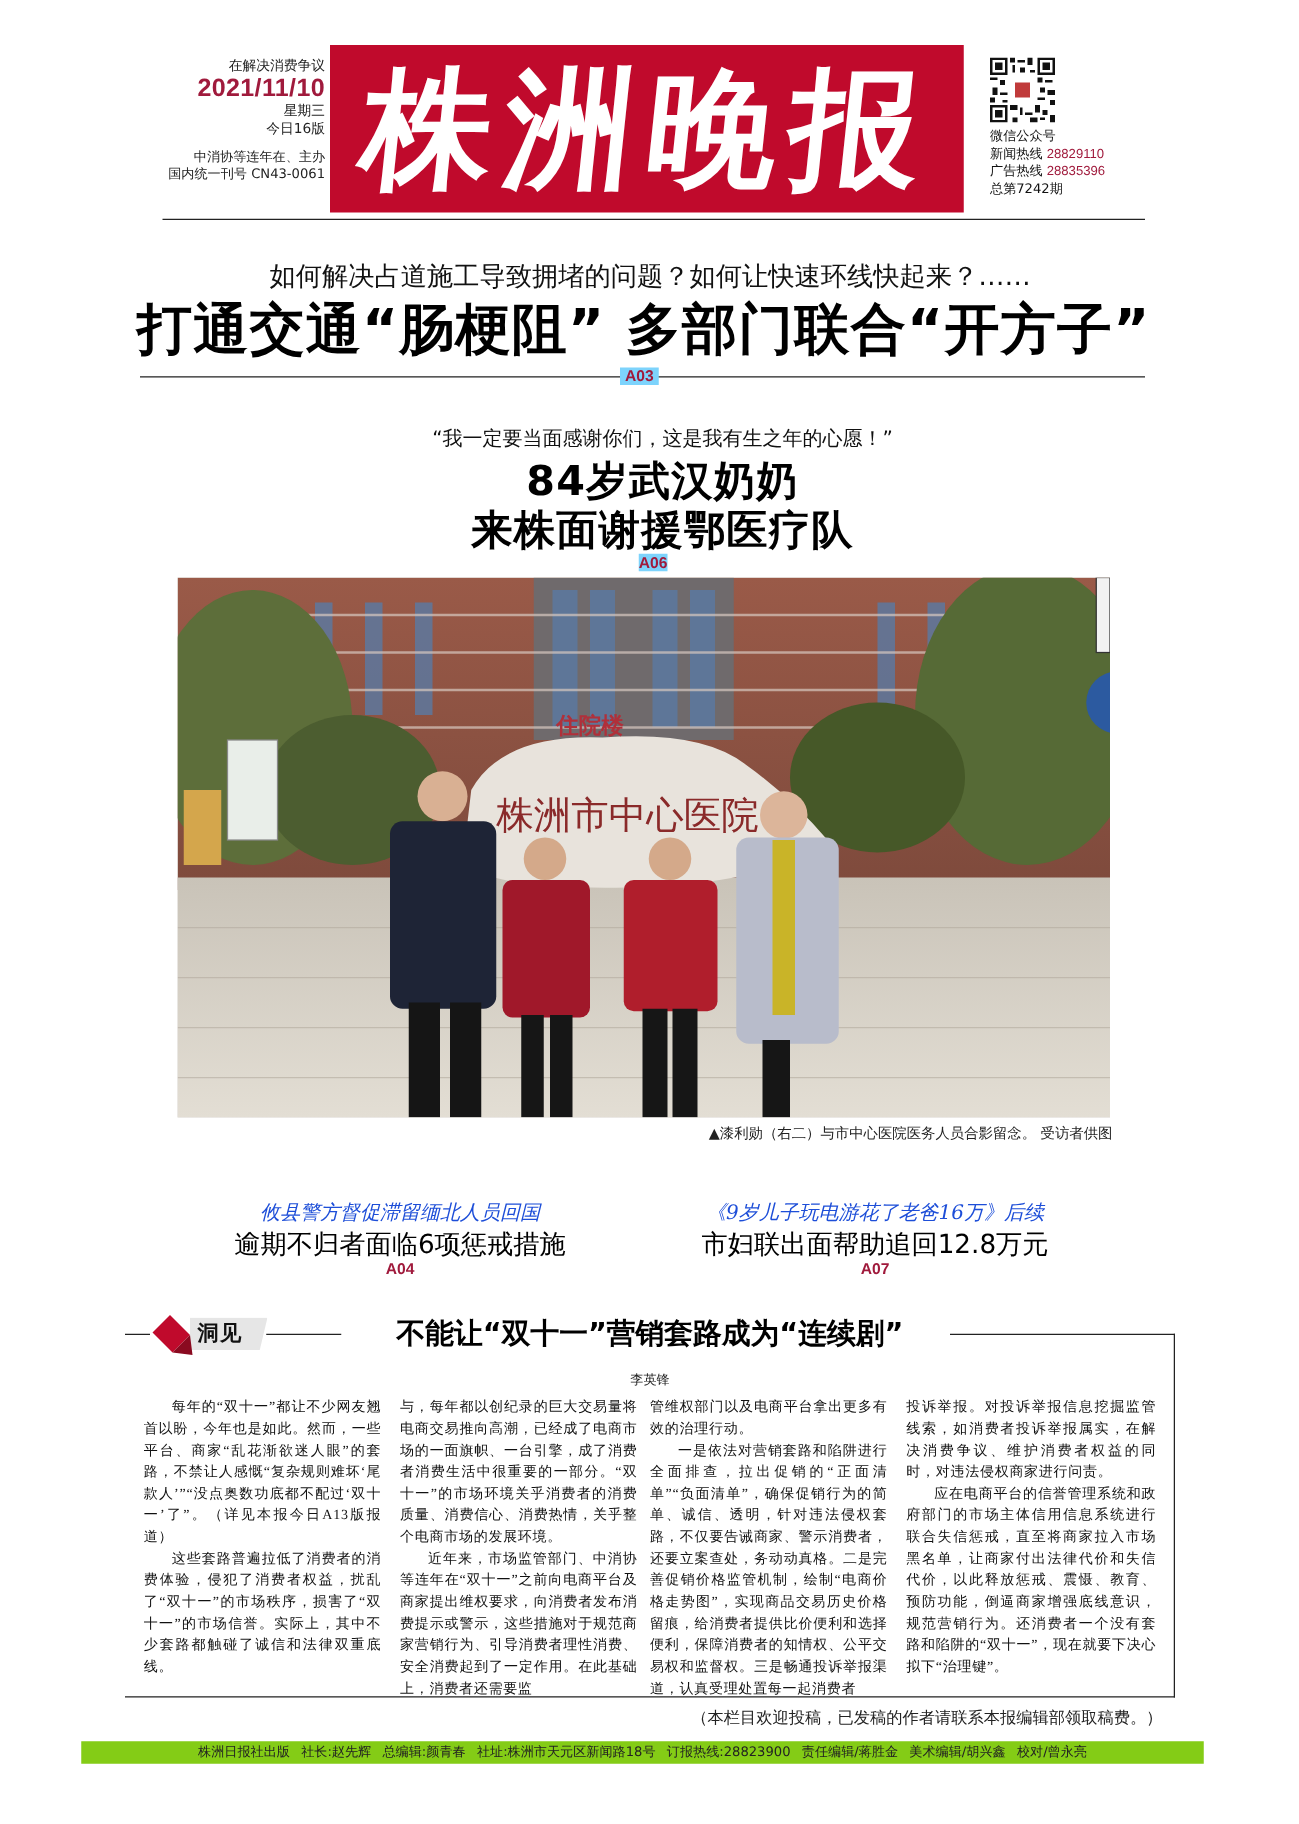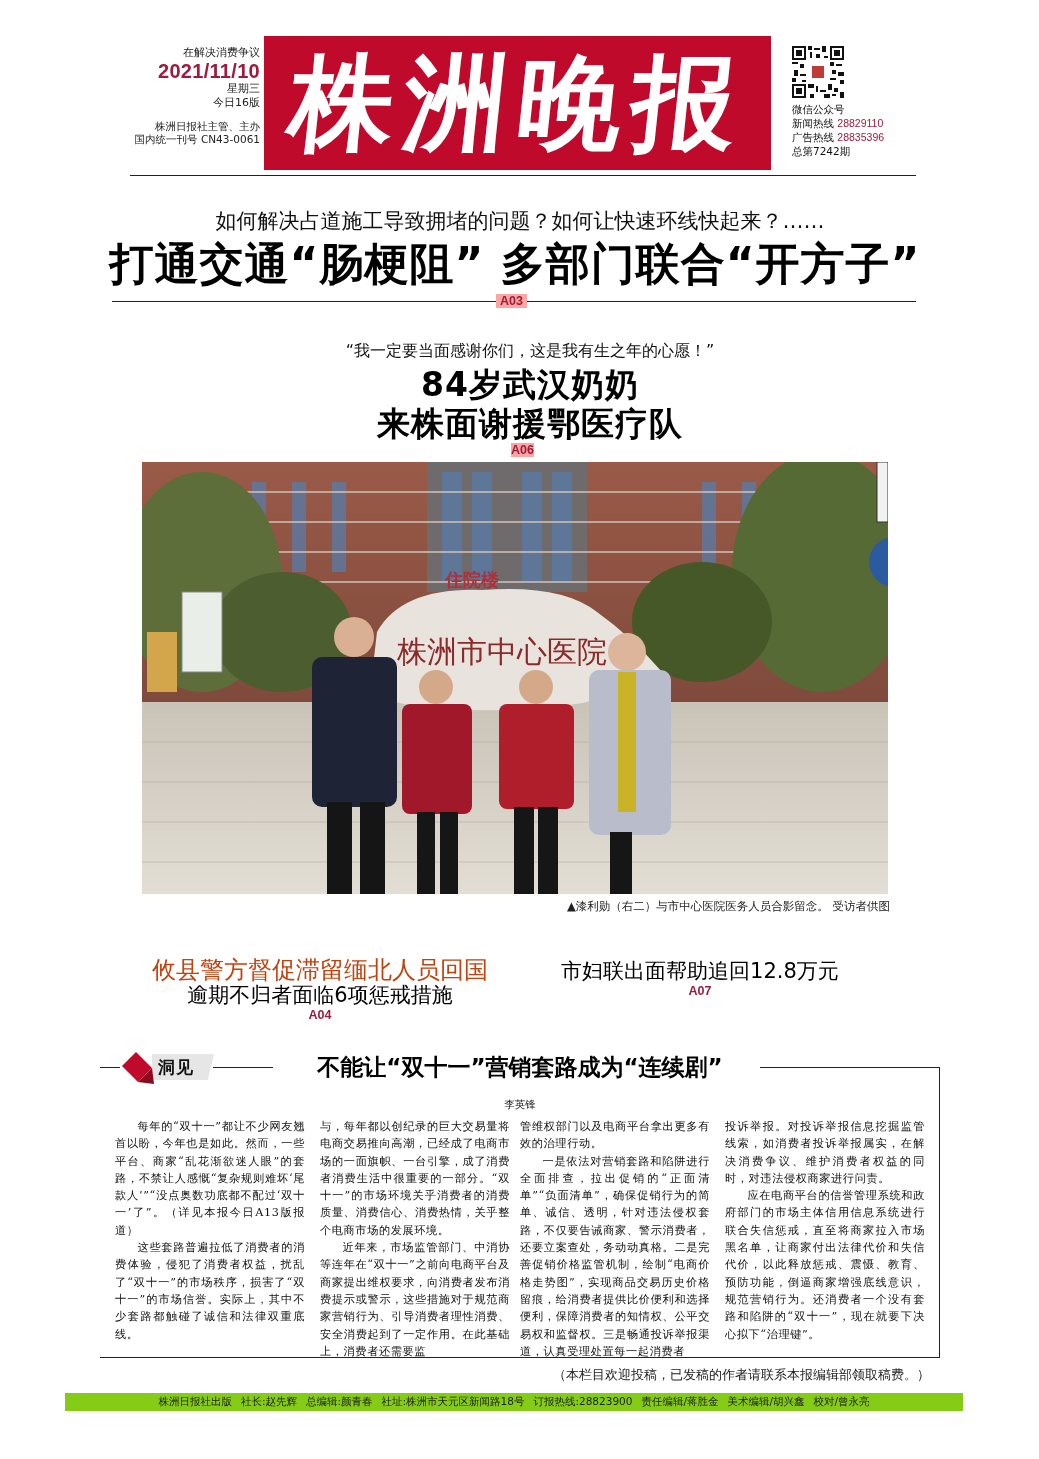--- a/index.html
+++ b/index.html
@@ -23,73 +23,73 @@
   .qr svg { display: block; }
   .wechat { font-size: 10.5px; line-height: 14px; margin-top: 4px; }
   .hotline { font-size: 10.5px; line-height: 14px; white-space: nowrap; }
   .hotline .num { color: #a01a3c; font-family: "Liberation Sans", sans-serif; }
   .issue { font-size: 10.5px; line-height: 14px; }
 
   
   .kicker1 { position: absolute; left: 110px; top: 207px; width: 820px; text-align: center; font-size: 21px; line-height: 28px; color: #111; }
   .headline1 { position: absolute; left: 100px; top: 236px; width: 830px; text-align: center; font-size: 44px; font-weight: 900; line-height: 56px; letter-spacing: 1px; color: #000; }
   .rule-ref { position: absolute; left: 112px; top: 301px; width: 804px; height: 1px; background: #222; }
-  .ref { position: absolute; font-family: "Liberation Sans", sans-serif; font-size: 12.5px; font-weight: bold; color: #a01a3c; background: #fca5a5; padding: 0 4px; line-height: 14px; }
+  .ref { position: absolute; font-family: "Liberation Sans", sans-serif; font-size: 12.5px; font-weight: bold; color: #a01a3c; background: #7dd3fc; padding: 0 4px; line-height: 14px; }
 
   
   .quote2 { position: absolute; left: 300px; top: 340px; width: 460px; text-align: center; font-size: 16px; line-height: 22px; }
   .headline2a, .headline2b { position: absolute; left: 300px; width: 460px; text-align: center; font-size: 33px; font-weight: 900; line-height: 40px; color: #000; letter-spacing: 1px; }
   .headline2a { top: 365px; }
   .headline2b { top: 404px; }
 
   
   .photo { position: absolute; left: 142px; top: 462px; width: 746px; height: 432px; overflow: hidden; background: #d9d6cf; }
   .caption { position: absolute; left: 555px; top: 899px; width: 335px; text-align: right; font-size: 11.5px; line-height: 14px; color: #222; white-space: nowrap; }
 
   
   .teaser { position: absolute; text-align: center; }
-  .teaser .kick { font-family: "DejaVu Serif", serif; font-size: 24px; line-height: 24px; color: #c2410c; }
+  .teaser .kick { font-family: "DejaVu Serif", serif; font-size: 16px; line-height: 24px; color: #1d4ed8; font-style: italic; }
   .teaser .head { font-size: 21px; line-height: 26px; color: #000; }
   .teaser .tref { font-family: "Liberation Sans", sans-serif; font-size: 12.5px; font-weight: bold; color: #a01a3c; line-height: 14px; }
   .teaser-left { left: 150px; top: 958px; width: 340px; }
   .teaser-right { left: 495px; top: 958px; width: 410px; }
 
   
   .column-box { position: absolute; left: 100px; top: 1067px; width: 840px; height: 291px; border-right: 1px solid #222; border-bottom: 1px solid #222; }
   .col-rule-left { position: absolute; left: 100px; top: 1067px; width: 20px; height: 1px; background: #222; }
   .col-rule-mid { position: absolute; left: 213px; top: 1067px; width: 60px; height: 1px; background: #222; }
   .col-rule-right { position: absolute; left: 760px; top: 1067px; width: 180px; height: 1px; background: #222; }
   .col-badge { position: absolute; left: 118px; top: 1052px; width: 96px; height: 30px; }
   .col-badge .tag { position: absolute; left: 34px; top: 2px; width: 62px; height: 26px; background: #e6e6e6; clip-path: polygon(0 0, 100% 0, 90% 100%, 0 100%); }
   .col-badge .tag-text { position: absolute; left: 40px; top: 3px; font-family: "DejaVu Serif", serif; font-weight: bold; font-size: 17px; line-height: 24px; color: #111; letter-spacing: 1px; }
   .col-badge svg { position: absolute; left: 0; top: 0; }
   .col-title { position: absolute; left: 280px; top: 1050px; width: 480px; text-align: center; font-size: 23px; font-weight: 900; line-height: 34px; color: #000; }
   .col-author { position: absolute; left: 440px; top: 1097px; width: 160px; text-align: center; font-size: 10.5px; line-height: 14px; color: #222; }
 
   .col-body { position: absolute; top: 1118px; font-family: "DejaVu Serif", serif; font-size: 11.2px; line-height: 17.3px; color: #111; text-align: justify; letter-spacing: 0.6px; }
-  .col-body p { text-indent: 2em; }
+  .col-body p { text-indent: 2em; font-family: Liberation Serif, serif; }
   .col-body p.cont { text-indent: 0; }
   .cb1 { left: 115px; width: 190px; }
   .cb2 { left: 320px; width: 190px; }
   .cb3 { left: 520px; width: 190px; }
   .cb4 { left: 725px; width: 200px; }
 
   .submission-note { position: absolute; left: 500px; top: 1366px; width: 430px; text-align: right; font-size: 13px; line-height: 18px; color: #222; }
 
   .footer-bar { position: absolute; left: 65px; top: 1393px; width: 898px; height: 18px; background: #84cc16; display: flex; align-items: center; justify-content: center; gap: 9px; font-size: 10.5px; color: #222; white-space: nowrap; }
 </style>
 </head>
 <body>
 
 <div class="masthead-left">
   <div class="lunar">在解决消费争议</div>
   <div class="date">2021/11/10</div>
   <div class="weekday">星期三</div>
   <div class="pages">今日16版</div>
-  <div class="sponsor">株洲日报社主管、主办</div>
+  <div class="sponsor">中消协等连年在、主办</div>
   <div class="issn">国内统一刊号 CN43-0061</div>
 </div>
 
 <div class="logo-box">
   <span class="logo-text">株洲晚报</span>
 </div>
 <div class="masthead-rule"></div>
 
 <div class="masthead-right">
   <div class="qr">
@@ -230,20 +230,21 @@
   </svg>
 </div>
 <div class="caption">▲漆利勋（右二）与市中心医院医务人员合影留念。  受访者供图</div>
 
 <div class="teaser teaser-left">
   <div class="kick">攸县警方督促滞留缅北人员回国</div>
   <div class="head">逾期不归者面临6项惩戒措施</div>
   <div class="tref">A04</div>
 </div>
 <div class="teaser teaser-right">
+  <div class="kick">《9岁儿子玩电游花了老爸16万》后续</div>
   <div class="head">市妇联出面帮助追回12.8万元</div>
   <div class="tref">A07</div>
 </div>
 
 <div class="column-box"></div>
 <div class="col-rule-left"></div>
 <div class="col-rule-mid"></div>
 <div class="col-rule-right"></div>
 <div class="col-badge">
   <div class="tag"></div>

